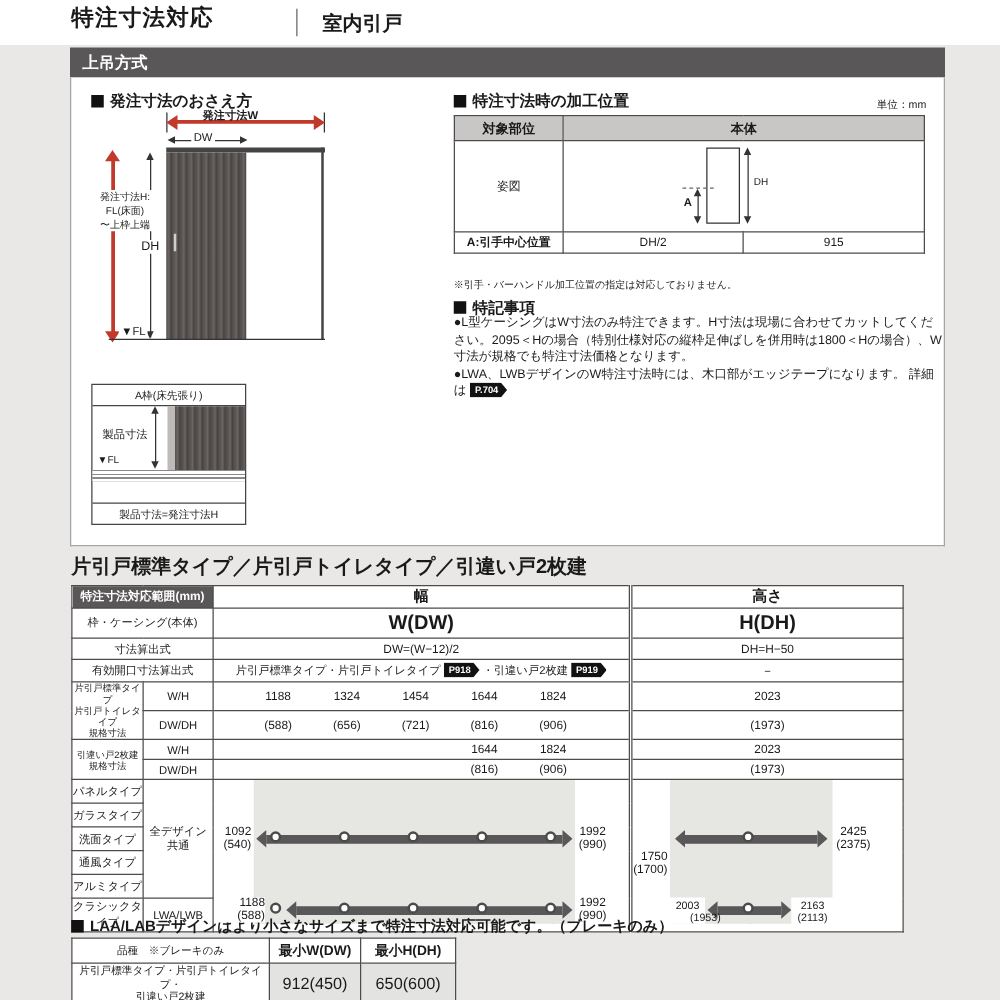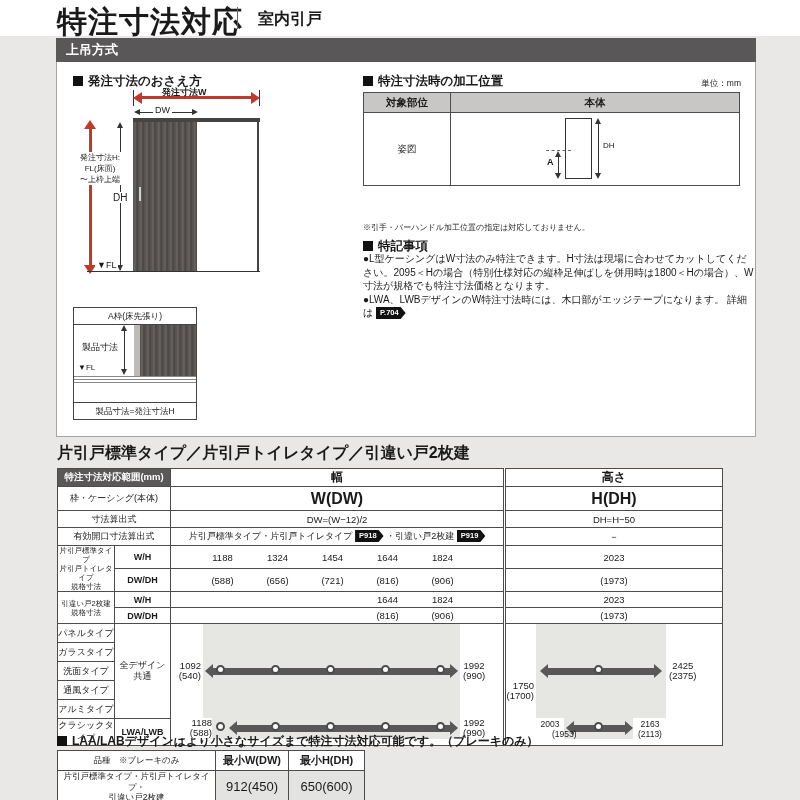--- a/index.html
+++ b/index.html
@@ -1,20 +1,20 @@
 <!DOCTYPE html>
 <html><head>
 <meta charset="utf-8">
 <style>
   * { margin:0; padding:0; box-sizing:border-box; }
   html,body { width:800px; height:800px; }
   body { font-family:"Liberation Sans", sans-serif; background:#e9e8e6; color:#1a1a1a; position:relative; overflow:hidden; }
 
   .titlebar { position:absolute; left:0; top:0; width:800px; height:36px; background:#ffffff; }
-  .title { position:absolute; left:57px; top:2px; font-size:30px; font-weight:bold; letter-spacing:1px; }
+  .title { position:absolute; left:57px; top:2px; font-size:18px; font-weight:bold; letter-spacing:1px; }
   .title-divider { position:absolute; left:237px; top:7px; width:1px; height:22px; background:#666; }
   .subtitle { position:absolute; left:258px; top:9px; font-size:16px; font-weight:bold; }
 
   
   .sec1 { position:absolute; left:56px; top:38px; width:700px; height:399px; }
   .sec1-bar { height:24px; background:#595757; color:#fff; font-size:13px; font-weight:bold; line-height:24px; padding-left:10px; }
   .sec1-box { position:relative; height:375px; background:#fff; border:1px solid #a5a5a5; border-top:none; }
 
   .sq { display:inline-block; width:10px; height:10px; background:#111; margin-right:5px; vertical-align:-1px; }
   .h2 { position:absolute; font-size:12.5px; font-weight:bold; white-space:nowrap; }
@@ -73,21 +73,21 @@
   .mt .big { font-size:16px; font-weight:bold; }
   .mt .lab { font-size:9px; }
   .r3 td { height:17px; font-size:9.5px; }
   .r4 td { height:18px; font-size:9px; }
   .open-cell span.txt { font-size:9px; }
   .rowH16 td { height:16px; }
   .rowH19 td { height:19px; }
   .rowH20 td { height:20px; }
   .glab { font-size:7.5px; line-height:1.2; }
   .glab span { display:block; }
-  .sub { font-size:9px;font-weight:bold; }
+  .sub { font-size:9px; }
   .type { font-size:9px; }
   .valrow { display:flex; padding-left:24px; }
   .vslot { width:55px; text-align:center; font-size:9.5px; }
   .valh { font-size:9.5px; }
 
   .chart-cell { vertical-align:top; }
   .chart { position:relative; width:100%; height:115px; }
   .dash { position:absolute; top:0; bottom:0; width:0; border-left:1px dashed #9a9a9a; }
   .band { position:absolute; top:0; bottom:0; background:#e6e6e3; }
   .arr { position:absolute; height:7px; background:#595757; }
@@ -200,20 +200,25 @@
             <div class="tri blk-u" style="left:144px; top:5px;"></div>
             <div class="tri blk-d" style="left:144px; top:60px;"></div>
             <div class="dlab" style="left:152px; top:28px; font-size:8px;">DH</div>
             <div style="position:absolute; left:95px; top:37px; width:25px; border-top:1px dashed #666;"></div>
             <div class="thin-v" style="left:107px; top:40px; height:24px;"></div>
             <div class="tri blk-u" style="left:104px; top:38px;"></div>
             <div class="tri blk-d" style="left:104px; top:60px;"></div>
             <div class="dlab" style="left:96px; top:44px; font-weight:bold;">A</div>
           </div>
         </td>
+      </tr>
+      <tr class="small-row">
+        <td style="font-weight:bold;">A:引手中心位置</td>
+        <td>DH/2</td>
+        <td>915</td>
       </tr>
     </tbody>
       </table>
     <div class="t1-note">※引手・バーハンドル加工位置の指定は対応しておりません。</div>
 
     <div class="h2" style="left:306px; top:176px;"><span class="sq"></span><span>特記事項</span></div>
     <div class="notes">
       <div>●L型ケーシングはW寸法のみ特注できます。H寸法は現場に合わせてカットしてください。2095＜Hの場合（特別仕様対応の縦枠足伸ばしを併用時は1800＜Hの場合）、W寸法が規格でも特注寸法価格となります。</div>
       <div>
         <span>●LWA、LWBデザインのW特注寸法時には、木口部がエッジテープになります。</span>

